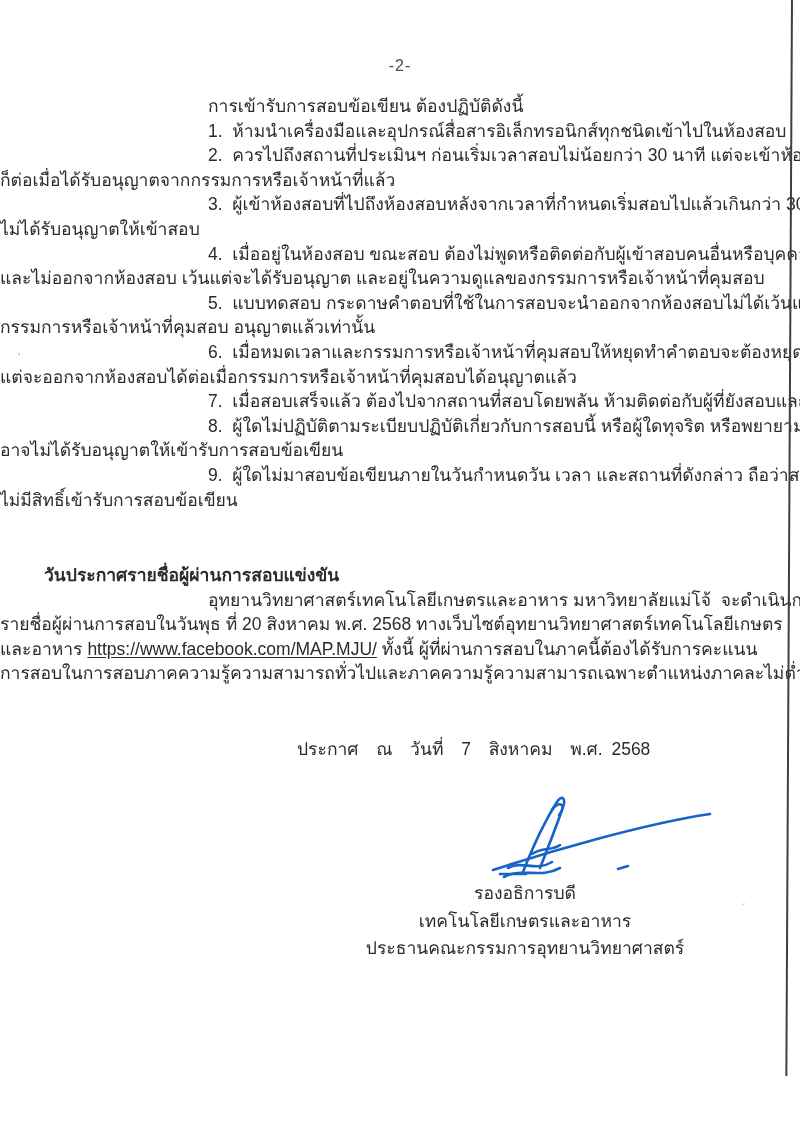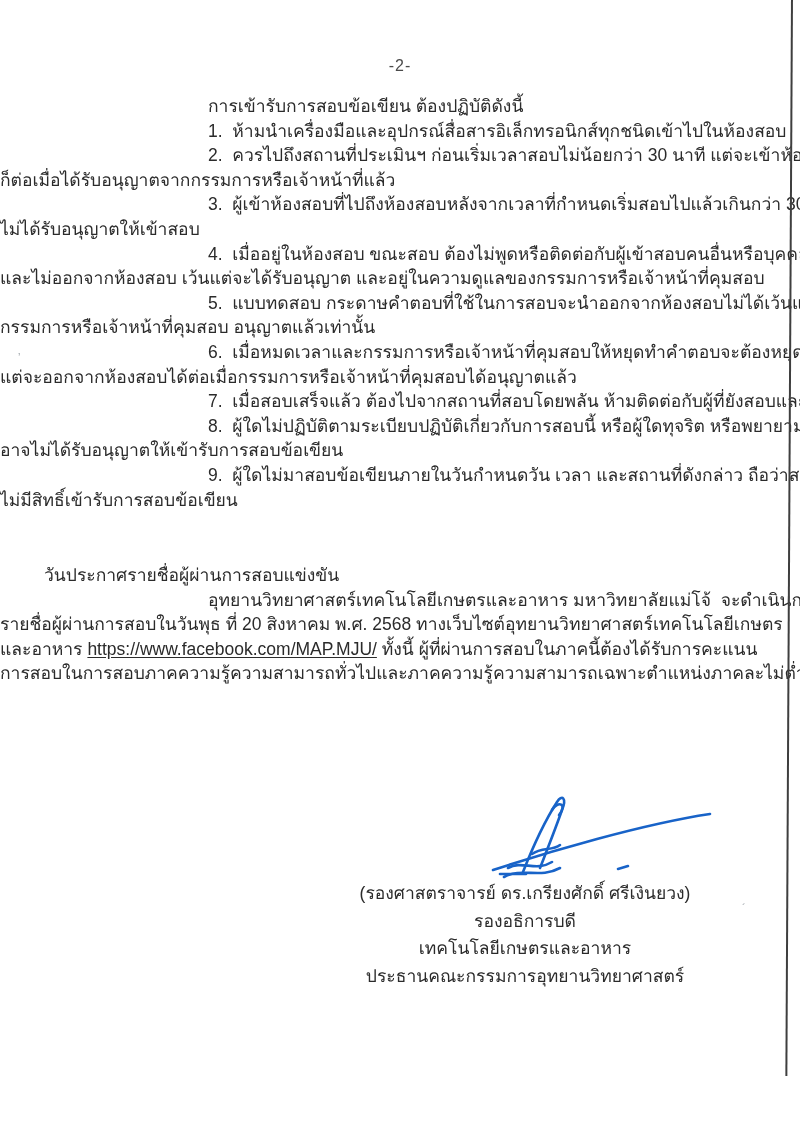--- a/index.html
+++ b/index.html
@@ -8,21 +8,21 @@
     width:800px;height:1131px;
     background:#ffffff;
     overflow:hidden;
     font-family:"Liberation Sans", sans-serif;
     color:#2b2b2b;
     font-size:17.5px;
   }
   .ln{white-space:pre;line-height:24.6px;height:24.6px;}
   .indent-first{padding-left:208px;}
   .indent-cont{}
-  .bold{font-weight:normal;padding-left:44px;}
+  .bold{font-weight:bold;padding-left:44px;}
   #page-number{
     position:absolute;top:57px;left:0;width:100%;
     text-align:center;font-size:16px;color:#4a4a4a;letter-spacing:1px;
   }
   #rules-section{position:absolute;top:94px;left:0;width:100%;}
   #announce-section{position:absolute;top:563px;left:0;width:100%;}
   #proclamation{
     position:absolute;top:737px;left:297px;
     white-space:pre;word-spacing:4px;line-height:24px;
   }
@@ -66,38 +66,38 @@
   </div>
 
   <div id="announce-section">
     <div class="ln indent-first bold">วันประกาศรายชื่อผู้ผ่านการสอบแข่งขัน</div>
     <div class="ln indent-first">อุทยานวิทยาศาสตร์เทคโนโลยีเกษตรและอาหาร มหาวิทยาลัยแม่โจ้  จะดำเนินการประกาศ</div>
     <div class="ln indent-cont">รายชื่อผู้ผ่านการสอบในวันพุธ ที่ 20 สิงหาคม พ.ศ. 2568 ทางเว็บไซต์อุทยานวิทยาศาสตร์เทคโนโลยีเกษตร</div>
     <div class="ln indent-cont"><span>และอาหาร </span><span class="doc-link">https://www.facebook.com/MAP.MJU/</span><span> ทั้งนี้ ผู้ที่ผ่านการสอบในภาคนี้ต้องได้รับการคะแนน</span></div>
     <div class="ln indent-cont">การสอบในการสอบภาคความรู้ความสามารถทั่วไปและภาคความรู้ความสามารถเฉพาะตำแหน่งภาคละไม่ต่ำกว่า</div>
   </div>
 
+  <div id="proclamation">ประกาศ  ณ  วันที่  7  สิงหาคม  พ.ศ. 2568</div>
 
   <div id="signature-wrap">
     <svg width="240" height="92" viewBox="0 0 240 92" xmlns="http://www.w3.org/2000/svg">
       <g fill="none" stroke="#1863c8" stroke-width="2.6" stroke-linecap="round">
         <path d="M15,80 C70,62 165,34 232,24"></path>
         <path d="M45,82 C56,54 70,26 79,12 C84,4 89,8 84,20 C77,40 69,60 62,78"></path>
         <path d="M74,20 C80,10 90,14 81,25"></path>
         <path d="M30,78 C44,70 58,82 74,72"></path>
         <path d="M26,87 C44,77 62,89 82,78"></path>
         <path d="M54,64 C64,57 74,61 82,55"></path>
         <path d="M22,84 L48,84"></path>
         <path d="M140,79 l10,-3"></path>
       </g>
     </svg>
   </div>
 
   <div id="sign-block">
-    <div>(รองศาสตราจารย์ ดร.เกรียงศักดิ์  ศรีเงินยวง)</div>
     <div>รองอธิการบดี</div>
     <div>เทคโนโลยีเกษตรและอาหาร</div>
     <div>ประธานคณะกรรมการอุทยานวิทยาศาสตร์</div>
   </div>
 
   <div id="scan-edge-line"></div>
   <span class="speck" style="top:352px;left:18px;">ʼ</span>
   <span class="speck" style="top:903px;left:742px;">´</span>
 
 </div>

